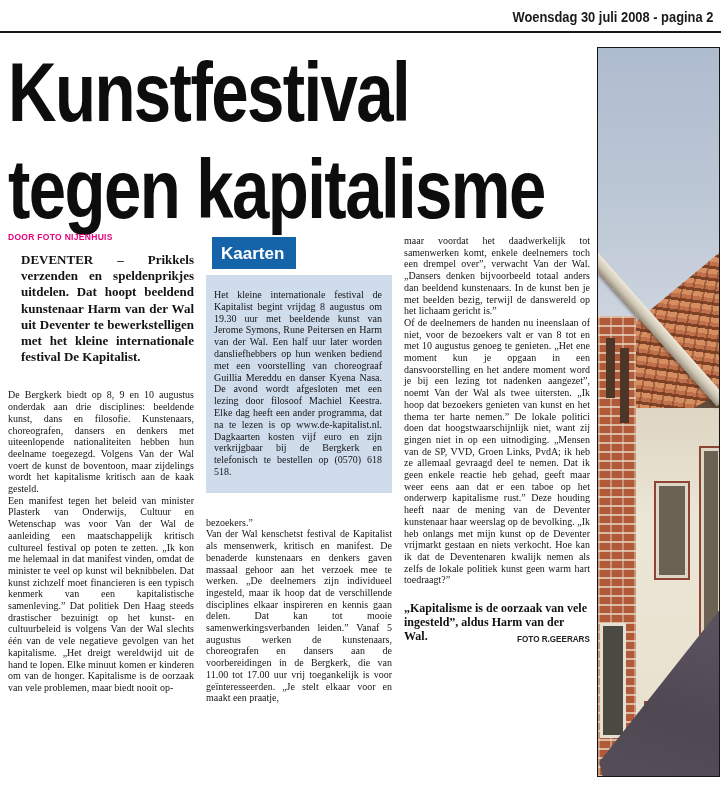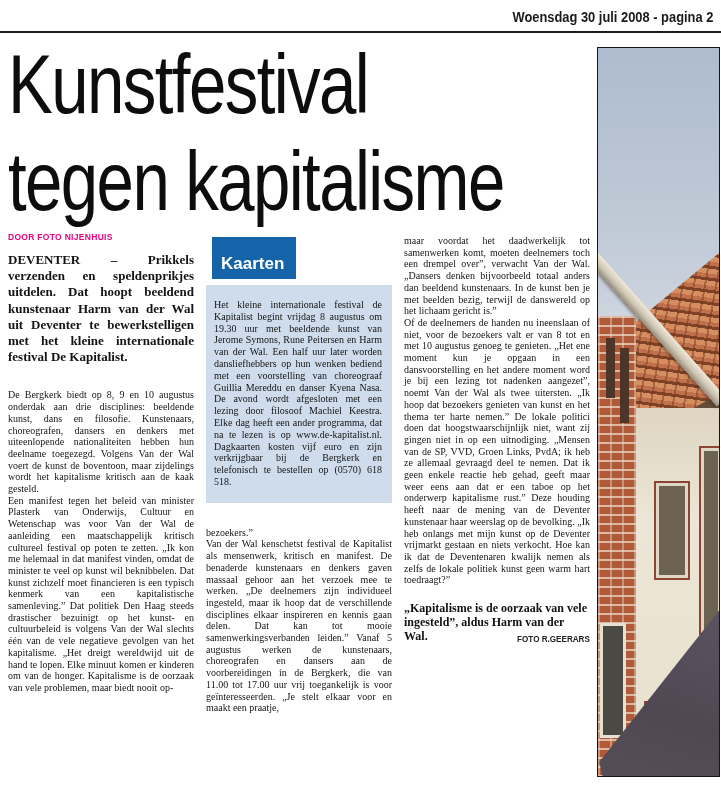--- a/index.html
+++ b/index.html
@@ -17,23 +17,23 @@
     font-size:14px; font-weight:bold; color:#1a1a1a;
     transform:scaleX(.92); transform-origin:right;
   }
   .header-rule {
     position:absolute; top:31px; left:0; width:721px; height:2px;
     background:#1a1a1a;
   }
 
   
   .headline {
-    position:absolute; left:8px; top:36px; width:600px;
+    position:absolute; left:8px; top:44px; width:600px;
     font-family:"Liberation Sans", sans-serif;
-    font-weight:normal; color:#0d0d0d;
+    font-weight:bold; color:#0d0d0d;
     font-size:84px; line-height:97px; letter-spacing:-2px;
     white-space:nowrap;
   }
   .headline .hl-line { display:block; transform:scaleX(.8); transform-origin:left; }
 
   
   .photo {
     position:absolute; left:597px; top:47px; width:123px; height:730px;
     border:1px solid #161616; overflow:hidden;
     background:linear-gradient(180deg,#aebccf 0%, #bcc7d5 20%, #c9d1dc 34%, #d3d9e1 40%);
@@ -91,27 +91,27 @@
   }
   .col { width:186px; min-width:186px; }
 
   .byline {
     font-family:"Liberation Sans", sans-serif;
     font-size:8.5px; font-weight:bold; letter-spacing:.3px;
     color:var(--magenta,#e6017e); margin:2px 0 10px 0;
   }
   .intro {
     font-size:13px; line-height:16.2px; font-weight:bold;
-    text-align:justify; color:#141414; margin:0 0 6px 0;
+    text-align:justify; color:#141414; margin:0 0 6px 13px;
   }
   .bodytext { font-size:10px; line-height:11.7px; text-align:justify; color:#141414;margin-top:24px; }
   .bodytext p { margin:0; }
 
   .kaarten-tab {
-    display:inline-block; margin:7px 0 0 6px; padding:17px 12px 5px 9px;
+    display:inline-block; margin:7px 0 0 6px; padding:7px 12px 5px 9px;
     background:var(--kblue,#1563a8); color:#ffffff;
     font-family:"Liberation Sans", sans-serif; font-size:17px; font-weight:bold;
   }
   .kaarten-panel {
     background:var(--kpanel,#cfdcec); margin-top:6px; padding:14px 10px 15px 8px;
   }
   .kaarten-panel p { margin:0; font-size:10px; line-height:11.8px; text-align:justify; color:#141414; }
   .after-box { margin-top:12px !important; }
 
   .caption {
@@ -167,21 +167,21 @@
       <p>Het kleine internationale festival de Kapitalist begint vrijdag 8 augustus om 19.30 uur met beeldende kunst van Jerome Symons, Rune Peitersen en Harm van der Wal. Een half uur later worden dansliefhebbers op hun wenken bediend met een voorstelling van choreograaf Guillia Mereddu en danser Kyena Nasa. De avond wordt afgesloten met een lezing door filosoof Machiel Keestra. Elke dag heeft een ander programma, dat na te lezen is op www.de-kapitalist.nl. Dagkaarten kosten vijf euro en zijn verkrijgbaar bij de Bergkerk en telefonisch te bestellen op (0570) 618 518.</p>
     </div>
     <div class="bodytext">
       <p class="after-box">bezoekers.”</p>
       <p>Van der Wal kenschetst festival de Kapitalist als mensenwerk, kritisch en manifest. De benaderde kunstenaars en denkers gaven massaal gehoor aan het verzoek mee te werken. „De deelnemers zijn individueel ingesteld, maar ik hoop dat de verschillende disciplines elkaar inspireren en kennis gaan delen. Dat kan tot mooie samenwerkingsverbanden leiden.” Vanaf 5 augustus werken de kunstenaars, choreografen en dansers aan de voorbereidingen in de Bergkerk, die van 11.00 tot 17.00 uur vrij toegankelijk is voor geïnteresseerden. „Je stelt elkaar voor en maakt een praatje,</p>
     </div>
   </div>
 
   <div class="col">
     <div class="bodytext" style="margin-top:5px">
-      <p>maar voordat het daadwerkelijk tot samenwerken komt, moeten deelnemers toch een drempel over”, verwacht Van der Wal. „Dansers denken bijvoorbeeld totaal anders dan beeldend kunstenaars. In de kunst ben je met beelden bezig, terwijl de danswereld op het lichaam gericht is.”</p>
+      <p>maar voordat het daadwerkelijk tot samenwerken komt, enkele deelnemers toch een drempel over”, verwacht Van der Wal. „Dansers denken bijvoorbeeld totaal anders dan beeldend kunstenaars. In de kunst ben je met beelden bezig, terwijl de danswereld op het lichaam gericht is.”</p>
       <p>Of de deelnemers de handen nu ineenslaan of niet, voor de bezoekers valt er van 8 tot en met 10 augustus genoeg te genieten. „Het ene moment kun je opgaan in een dansvoorstelling en het andere moment word je bij een lezing tot nadenken aangezet”, noemt Van der Wal als twee uitersten. „Ik hoop dat bezoekers genieten van kunst en het thema ter harte nemen.” De lokale politici doen dat hoogstwaarschijnlijk niet, want zij gingen niet in op een uitnodiging. „Mensen van de SP, VVD, Groen Links, PvdA; ik heb ze allemaal gevraagd deel te nemen. Dat ik geen enkele reactie heb gehad, geeft maar weer eens aan dat er een taboe op het onderwerp kapitalisme rust.” Deze houding heeft naar de mening van de Deventer kunstenaar haar weerslag op de bevolking. „Ik heb onlangs met mijn kunst op de Deventer vrijmarkt gestaan en niets verkocht. Hoe kan ik dat de Deventenaren kwalijk nemen als zelfs de lokale politiek kunst geen warm hart toedraagt?”</p>
     </div>
     <div class="caption">
       <span>„Kapitalisme is de oorzaak van vele ingesteld”, aldus Harm van der Wal.</span>
       <span class="photo-credit">FOTO R.GEERARS</span>
     </div>
   </div>
 
 </div>
 

